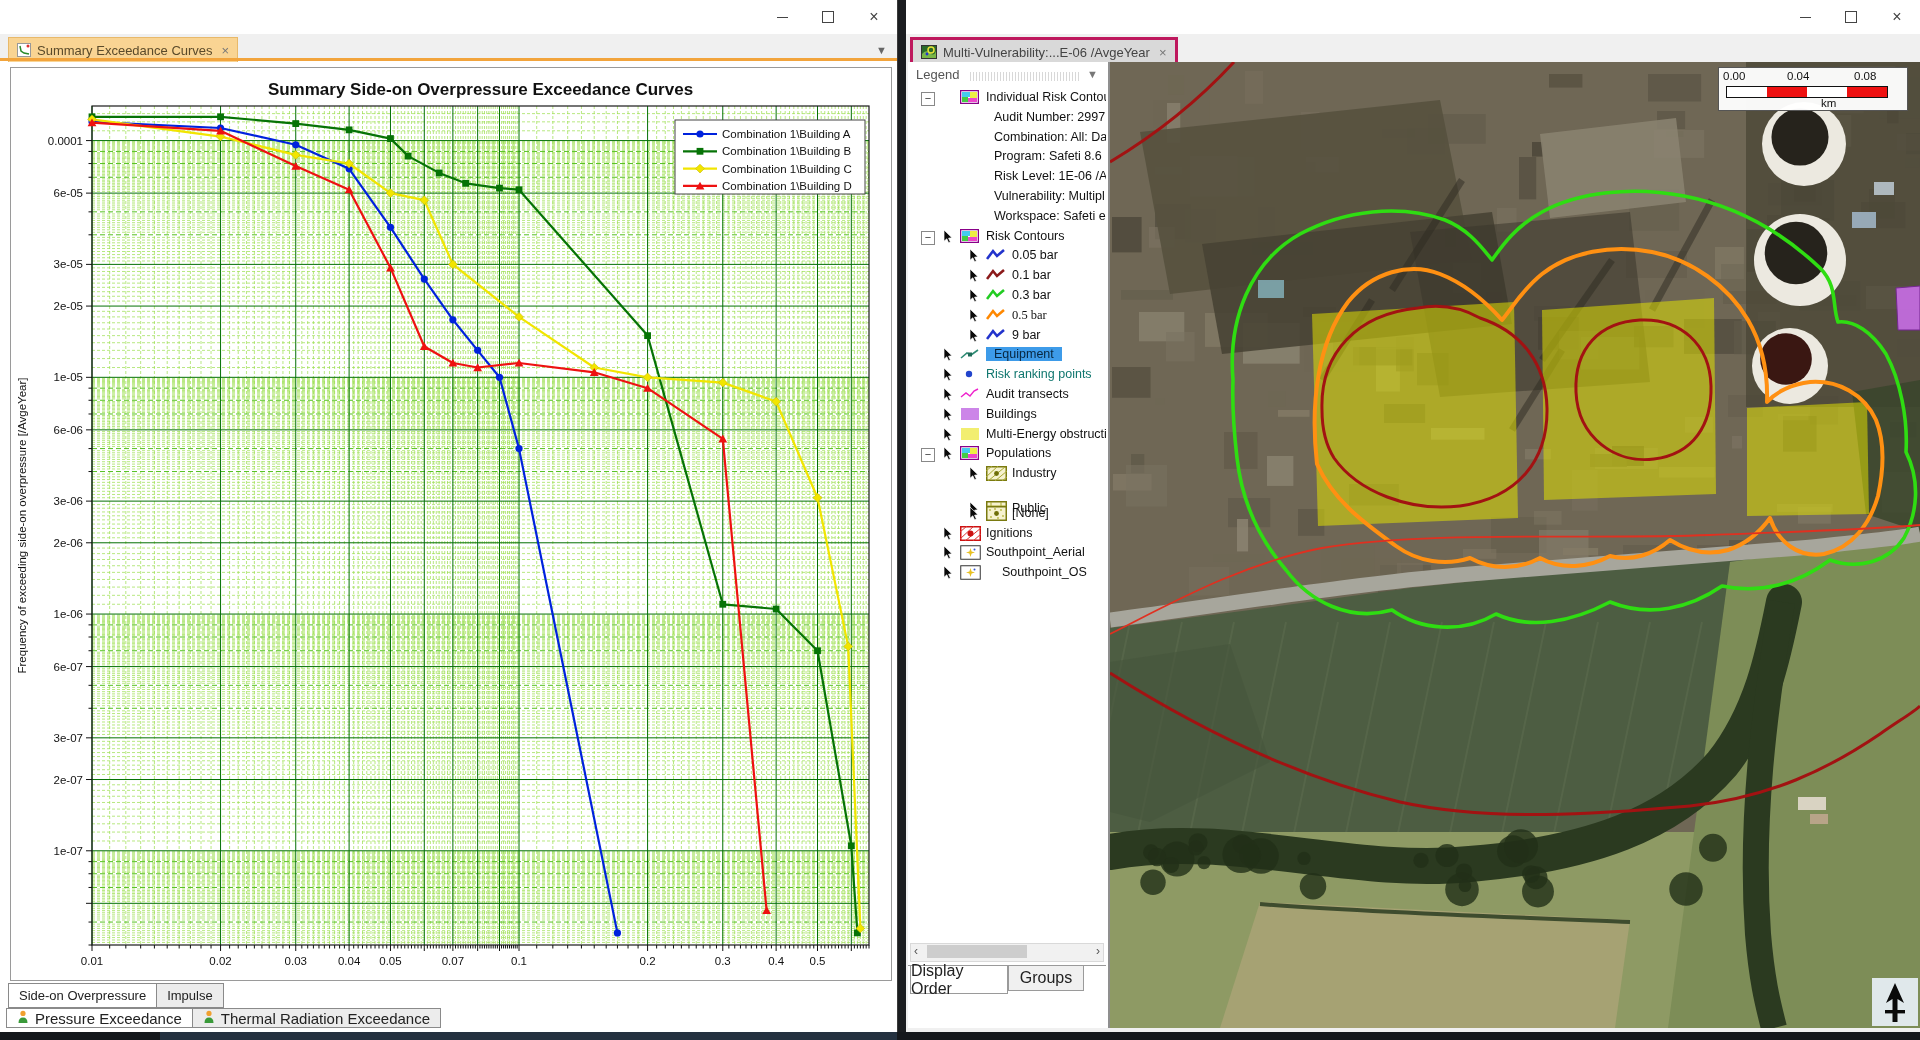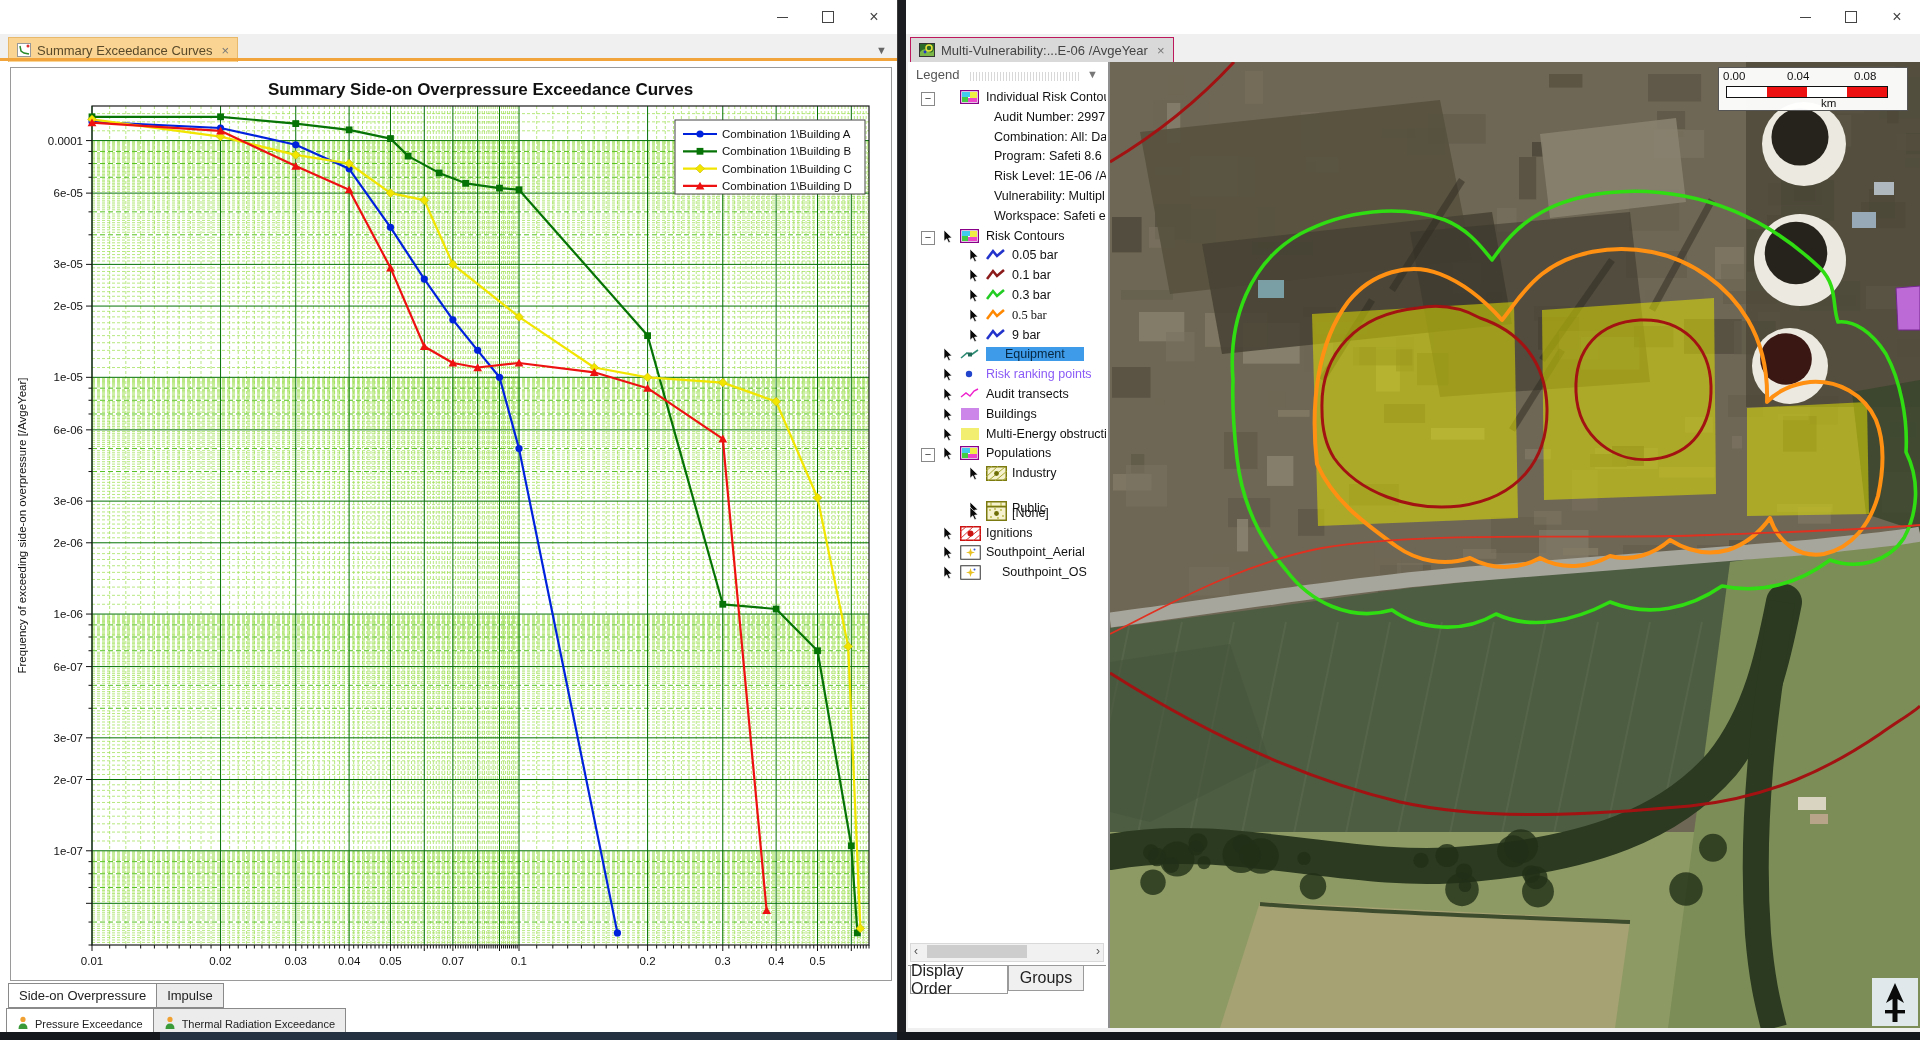--- a/index.html
+++ b/index.html
@@ -10,42 +10,42 @@
   .titlebar{position:absolute;left:0;top:0;right:0;height:34px;background:#ffffff}
   .win-controls{position:absolute;top:0;right:0;height:34px;display:flex}
   .win-btn{width:46px;height:34px;display:flex;align-items:center;justify-content:center;color:#333}
   .glyph-min{width:11px;height:1px;background:#444}
   .glyph-max{width:10px;height:10px;border:1px solid #444}
   .glyph-close{font-size:16px;color:#444;line-height:1}
   .tabstrip{position:absolute;left:0;right:0;top:34px;height:27px;background:#f0f0f0}
   .doc-tab{position:absolute;top:3px;height:24px;display:flex;align-items:center;padding:0 8px;font-size:13px;color:#5a4a2a}
   #left-tab{left:8px;background:#f9d493;border:1px solid #e8b96a;border-bottom:none}
   #left-underline{position:absolute;left:0;right:0;top:58px;height:3px;background:#f2a43c}
-  #right-tab{left:4px;background:#d9d9d9;border:1px solid #be185d;color:#444}
+  #right-tab{left:4px;background:#d9d9d9;border:3px solid #be185d;color:#444}
   .tab-close{margin-left:9px;color:#777;font-size:13px}
   .tab-icon{margin-right:6px;display:inline-flex}
   .tab-caret{position:absolute;right:10px;top:10px;font-size:11px;color:#666}
   #chart-panel{position:absolute;left:10px;top:67px;width:880px;height:912px;background:#fff;border:1px solid #9a9a9a}
   #subtabs1{position:absolute;left:8px;top:983px;height:25px;display:flex;font-size:13px}
-  #subtabs2{position:absolute;left:6px;top:1008px;height:32px;display:flex;font-size:11px}
+  #subtabs2{position:absolute;left:6px;top:1008px;height:20px;display:flex;font-size:15px}
   .subtab{display:flex;align-items:center;padding:2px 10px;border:1px solid #8a8a8a;background:#ececec;color:#222}
   .subtab.active{background:#fff}
   .subtab+.subtab{margin-left:-1px}
   .person-ico{margin-right:6px}
   
   #legend-panel{position:absolute;left:2px;top:62px;width:200px;height:966px;background:#fff;border-right:2px solid #8f8f8f;overflow:hidden}
   #legend-header{position:absolute;left:0;top:2px;width:198px;height:22px}
   #legend-title{position:absolute;left:8px;top:3px;font-size:13px;color:#555}
   #legend-hatch{position:absolute;left:62px;right:26px;top:8px;height:9px;background:repeating-linear-gradient(90deg,#d8d8d8 0 1px,#ffffff 1px 3px)}
   #legend-caret{position:absolute;right:8px;top:4px;color:#777;font-size:11px}
   #legend-tree{position:absolute;left:0;top:26px;right:0;bottom:110px}
   .trow{position:absolute;left:0;width:198px;height:20px;white-space:nowrap;overflow:hidden}
   .trow .lbl{position:absolute;top:2px;font-size:12.5px;color:#111}
-  .trow .lbl.sel{background:#3d9be9;color:#07263f;padding:0 19px}
-  .trow .lbl.gray{color:#8b5cf6}
+  .trow .lbl.sel{background:#3d9be9;color:#07263f;padding:0 8px}
+  .trow .lbl.gray{color:#0f766e}
   .cbox{position:absolute;top:4px;width:12px;height:12px;border:1px solid #888;background:#fff;font-size:11px;line-height:10px;text-align:center;color:#333}
   #legend-scroll{position:absolute;left:2px;bottom:66px;width:192px;height:17px;background:#f1f1f1;border:1px solid #d9d9d9}
   #legend-scroll .thumb{position:absolute;left:16px;top:1px;width:100px;height:13px;background:#cdcdcd}
   .scroll-arr{position:absolute;top:0;font-size:12px;color:#555;line-height:15px}
   #legend-tabs{position:absolute;left:0;bottom:34px;width:198px;height:28px;border-top:1px solid #9a9a9a}
   .ltab{position:absolute;top:0;height:24px;font-size:16px;color:#222;background:#f0f0f0;border:1px solid #9a9a9a;border-top:none;display:flex;align-items:center;justify-content:center}
   .ltab.active{background:#fff;height:27px;z-index:2}
   #map-area{position:absolute;left:204px;top:62px;width:810px;height:966px;background:#6f6755;overflow:hidden}
   #map-svg{position:absolute;left:0;top:0}
   #scale-bar{position:absolute;right:12px;top:5px;width:188px;height:42px;background:rgba(255,255,255,.96);border:1px solid #555;font-size:11.5px;color:#111}

